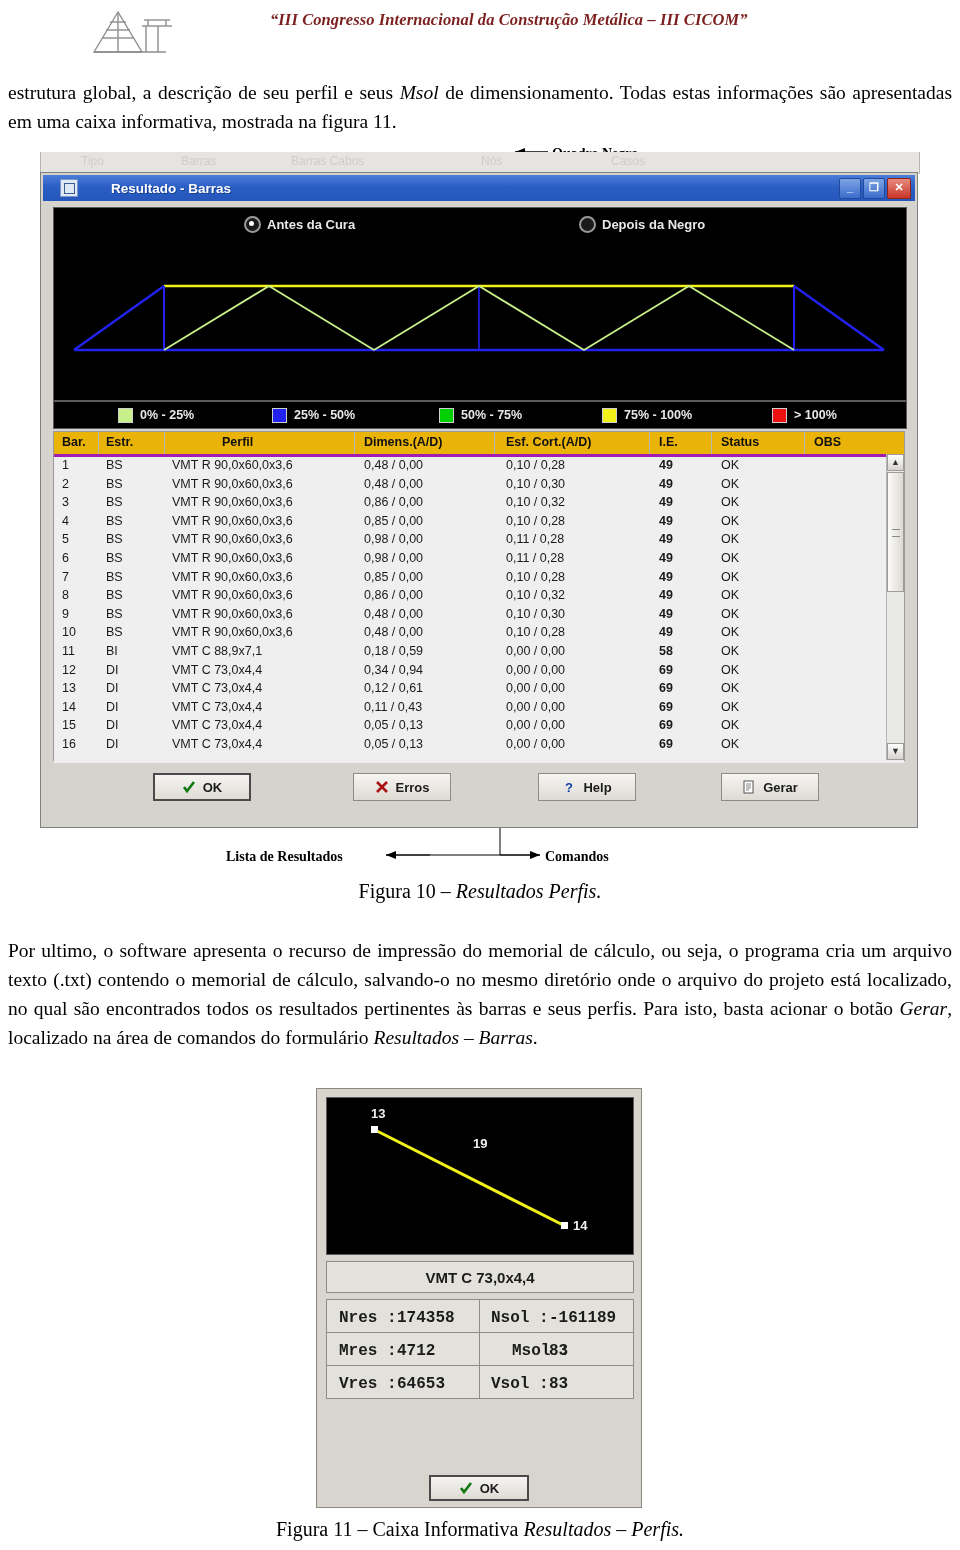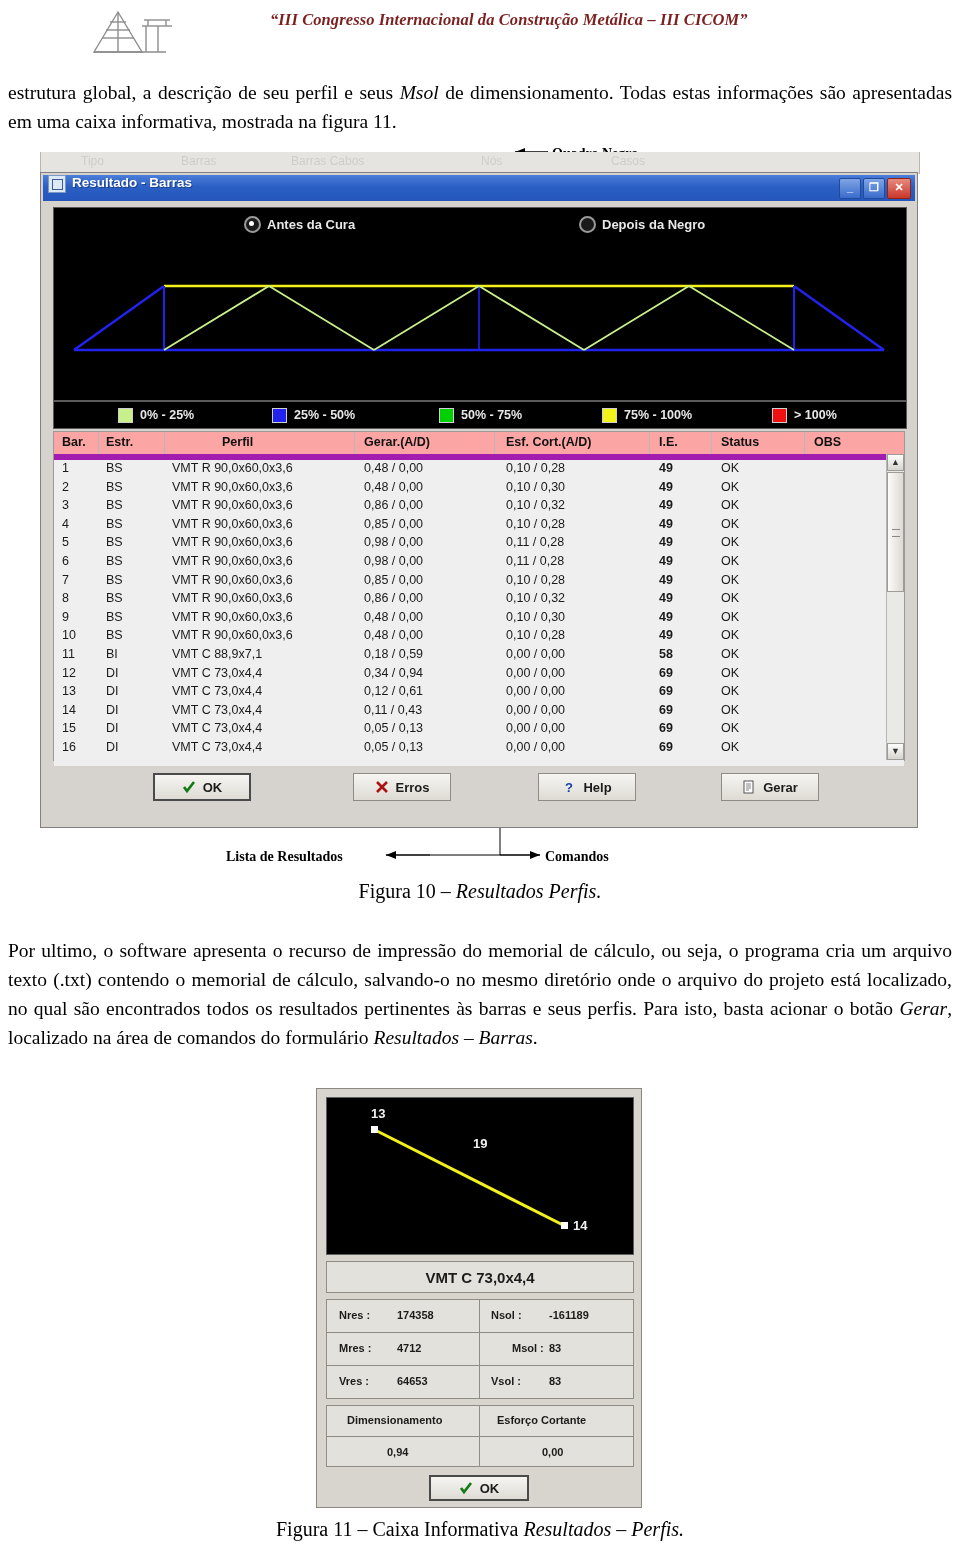--- a/index.html
+++ b/index.html
@@ -127,23 +127,24 @@
     font-size: 12px;
     color: #cfcdc9;
   }
 
   .titlebar {
     position: absolute;
     left: 2px; top: 2px;
     width: 872px; height: 26px;
     background: linear-gradient(to bottom, #4b7ed8 0%, #2c5fc4 45%, #2456bb 100%);
     display: flex;
-    align-items: flex-start;
-    box-sizing: border-box;
-    padding-left: 5px;
+    align-items: center;
+    box-sizing: border-box;
+    padding-left: 17px;
+    gap: 27px;
   }
   .title-icon {
     width: 16px; height: 16px;
     background: #dfe8f7;
     border: 1px solid #7d97c4;
     margin-right: 6px;
     position: relative;
   }
   .title-icon:after {
     content: "";
@@ -264,22 +265,22 @@
     top: 258px;
     width: 852px;
     height: 330px;
     background: #efefef;
     border: 1px solid #9a9a9a;
     box-sizing: border-box;
   }
   .tbl-head {
     position: relative;
     height: 22px;
-    background: #fca5a5;
-    border-bottom: 6px solid #a21caf;
+    background: #eab308;
+    border-bottom: 3px solid #a21caf;
   }
   .tbl-head div {
     position: absolute;
     top: 3px;
     font-family: "Liberation Sans", sans-serif;
     font-size: 12.5px;
     font-weight: bold;
     color: #111;
     white-space: nowrap;
   }
@@ -427,22 +428,22 @@
   .ib-grid {
     position: absolute;
     left: 9px; top: 210px;
     width: 308px; height: 100px;
     border: 1px solid #8f8c85;
     box-sizing: border-box;
     background: #e3e1db;
   }
   .ib-cell {
     position: absolute;
-    font-family: Liberation Sans, sans-serif;
-    font-size: 11px;
+    font-family: Liberation Mono, monospace;
+    font-size: 16px;
     font-weight: bold;
     color: #1b1b1b;
     white-space: nowrap;
   }
   .ib-vline {
     position: absolute;
     top: 0; bottom: 0;
     width: 1px;
     background: #8f8c85;
   }
@@ -606,21 +607,21 @@
       <span class="sw" style="background:#ee1111"></span>
       <span>&gt; 100%</span>
     </div>
   </div>
 
   <div class="table-wrap">
     <div class="tbl-head">
       <div class="c-bar">Bar.</div>
       <div class="c-estr">Estr.</div>
       <div class="c-perfil" style="left:168px">Perfil</div>
-      <div class="c-dim" style="left:310px">Gerar.(A/D)</div>
+      <div class="c-dim" style="left:310px">Dimens.(A/D)</div>
       <div class="c-esf" style="left:452px">Esf. Cort.(A/D)</div>
       <div class="c-ie" style="left:605px">I.E.</div>
       <div class="c-status" style="left:667px">Status</div>
       <div class="c-obs" style="left:760px">OBS</div>
       <div class="sep" style="left:44px"></div>
       <div class="sep" style="left:110px"></div>
       <div class="sep" style="left:300px"></div>
       <div class="sep" style="left:440px"></div>
       <div class="sep" style="left:595px"></div>
       <div class="sep" style="left:657px"></div>
@@ -869,28 +870,20 @@
     <div class="ib-cell" style="left:12px; top:42px;">Mres :</div>
     <div class="ib-cell" style="left:70px; top:42px;">4712</div>
     <div class="ib-cell" style="left:164px; top:42px;margin-left:21px;">Msol :</div>
     <div class="ib-cell" style="left:222px; top:42px;">83</div>
     <div class="ib-cell" style="left:12px; top:75px;">Vres :</div>
     <div class="ib-cell" style="left:70px; top:75px;">64653</div>
     <div class="ib-cell" style="left:164px; top:75px;">Vsol :</div>
     <div class="ib-cell" style="left:222px; top:75px;">83</div>
   </div>
 
-  <div class="ib-grid2">
-    <div class="ib-vline" style="left:152px"></div>
-    <div class="ib-hline" style="top:30px"></div>
-    <div class="ib-cell" style="left:20px; top:8px;">Dimensionamento</div>
-    <div class="ib-cell" style="left:170px; top:8px;">Esforço Cortante</div>
-    <div class="ib-cell" style="left:60px; top:40px;">0,94</div>
-    <div class="ib-cell" style="left:215px; top:40px;">0,00</div>
-  </div>
 
   <div class="ib-okbtn">
     <span class="ico">
       <svg width="14" height="14" viewBox="0 0 14 14">
           <path d="M2 7 L5 11 L12 2" stroke="#137a13" stroke-width="2.6" fill="none"></path>
         </svg>
     </span>
     <span>OK</span>
   </div>
 </div>

